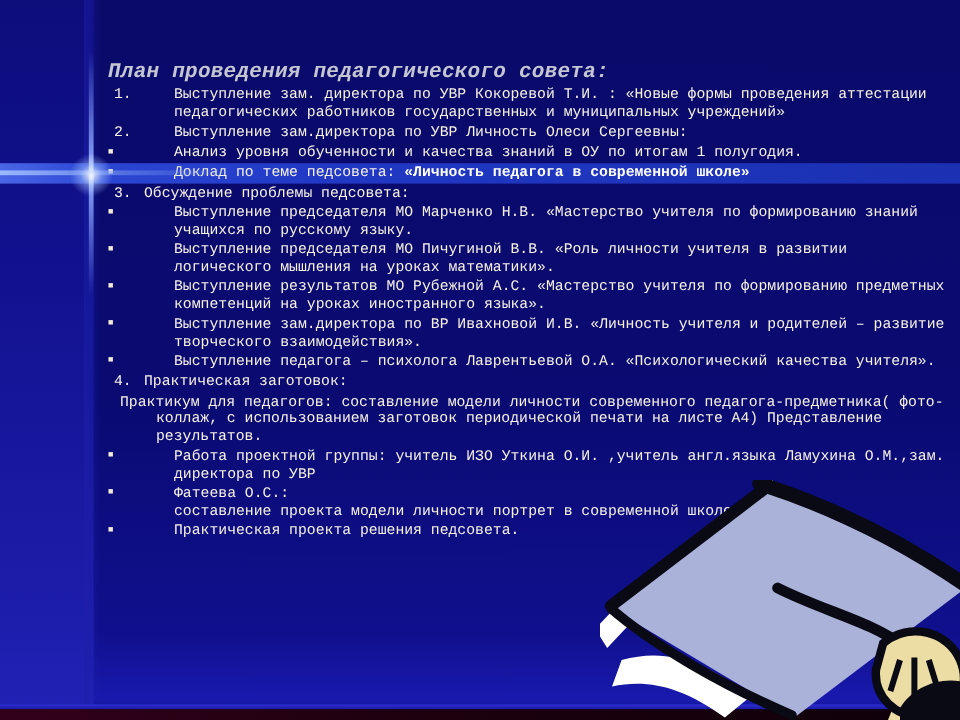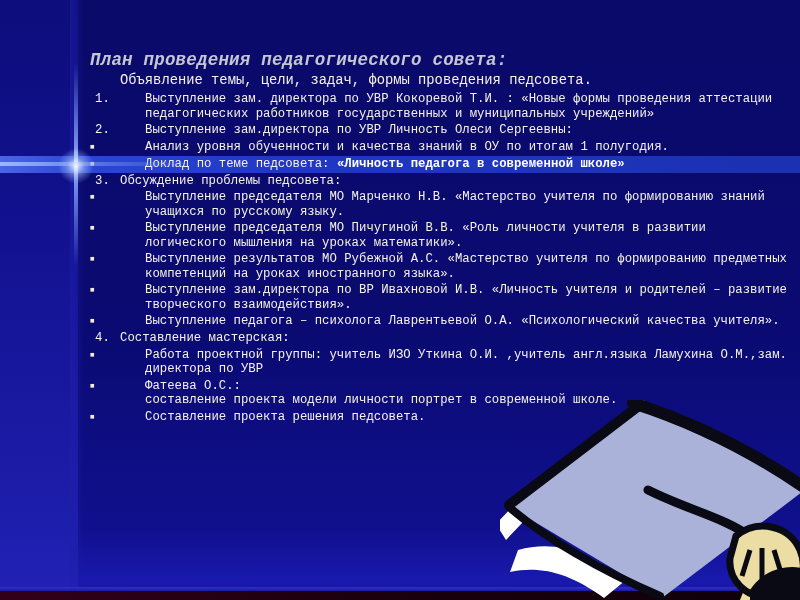--- a/index.html
+++ b/index.html
@@ -56,24 +56,20 @@
 </head>
 <body>
 
 <div class="slide">
   <div class="left-panel"></div>
   <div class="left-panel-fade"></div>
 
   <h1 class="title">План проведения педагогического совета:</h1>
 
   <div class="list">
-      <div class="row lvl1 em-line">
-        <span class="marker"></span>
-        <span class="text">Объявление темы, цели, задач, формы проведения педсовета.</span>
-      </div>
       <div class="row lvl2">
         <span class="marker">1.</span>
         <span class="text">Выступление зам. директора по УВР Кокоревой Т.И. : «Новые формы проведения аттестации педагогических работников государственных и муниципальных учреждений»</span>
       </div>
       <div class="row lvl2">
         <span class="marker">2.</span>
         <span class="text">Выступление зам.директора по УВР Личность Олеси Сергеевны:</span>
       </div>
       <div class="row lvl2">
         <span class="marker sq">■</span>
@@ -107,34 +103,38 @@
       <div class="row lvl2">
         <span class="marker sq">■</span>
         <span class="text">Выступление зам.директора по ВР  Ивахновой И.В. «Личность учителя и родителей – развитие творческого взаимодействия».</span>
       </div>
       <div class="row lvl2">
         <span class="marker sq">■</span>
         <span class="text">Выступление педагога – психолога  Лаврентьевой  О.А. «Психологический качества учителя».</span>
       </div>
       <div class="row lvl1">
         <span class="marker">4.</span>
-        <span class="text">Составление мастерская:</span>
+        <span class="text">Практическая заготовок:</span>
+      </div>
+      <div class="row lvl1 hang">
+        <span class="marker"></span>
+        <span class="text">Практикум для педагогов: составление модели личности современного педагога-предметника( фото-коллаж, с использованием заготовок периодической печати на листе А4) Представление результатов.</span>
       </div>
       <div class="row lvl2">
         <span class="marker sq">■</span>
         <span class="text">Работа проектной группы: учитель ИЗО Уткина О.И. ,учитель англ.языка Ламухина О.М.,зам. директора по УВР</span>
       </div>
       <div class="row lvl2">
         <span class="marker sq">■</span>
         <span class="text">Фатеева О.С.:
 составление проекта модели личности портрет в современной  школе.</span>
       </div>
       <div class="row lvl2">
         <span class="marker sq">■</span>
-        <span class="text">Составление проекта решения педсовета.</span>
+        <span class="text">Практическая проекта решения педсовета.</span>
       </div>
     </div>
 
   <div class="bottom-glow"></div>
   <div class="bottom-bar"></div>
 
   <svg class="cap-svg" viewBox="0 0 300 200" aria-hidden="true">
 
     <path d="M144,0 C96,32 44,72 -4,124 L6,140 C50,92 100,50 148,14 Z" fill="#ffffff"></path>
 

